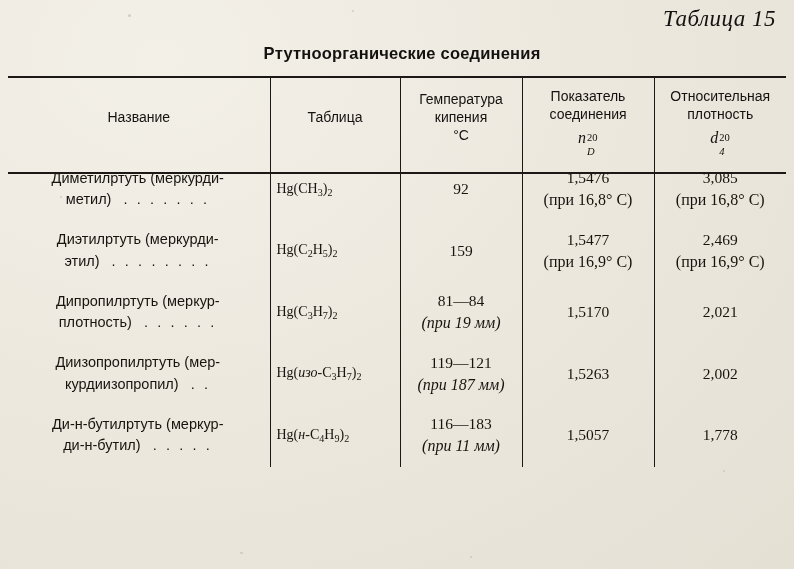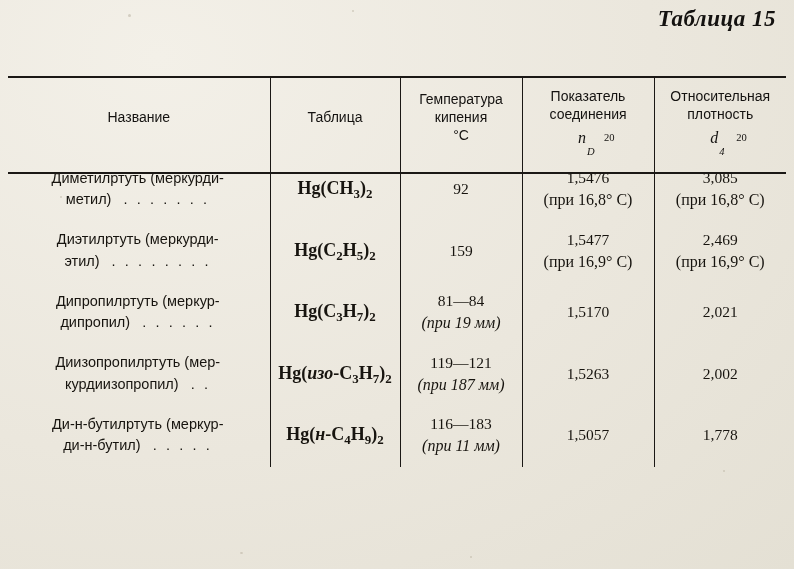--- a/index.html
+++ b/index.html
@@ -31,21 +31,20 @@
 
   .table-number {
     position: absolute;
     top: 6px;
     right: 18px;
     font-family: "Liberation Serif", serif;
     font-style: italic;
     font-size: 23px;
     letter-spacing: .5px;
     color: #141210;
-    font-weight: bold;
   }
 
   .doc-title {
     position: absolute;
     top: 44px;
     left: 0;
     right: 0;
     text-align: center;
     font-family: "Liberation Sans", sans-serif;
     font-weight: bold;
@@ -102,25 +101,24 @@
     line-height: 1.35;
   }
   tbody td.name {
     font-family: "Liberation Sans", sans-serif;
     font-size: 14.5px;
     text-align: center;
     padding-left: 4px;
     line-height: 1.5;
   }
   tbody td.formula {
-    text-align: center;
-    font-family: "Liberation Serif", serif;
-    font-size: 18px;
+    text-align: left;
+    font-family: "Liberation Serif", serif;
+    font-size: 14px;
     white-space: nowrap;
-    font-weight: bold;
   }
   tbody td.num {
     text-align: center;
     font-family: "Liberation Serif", serif;
     font-size: 15.5px;
     white-space: nowrap;
   }
   .sub { font-size: .72em; vertical-align: -0.32em; }
   .ital { font-style: italic; }
   .small-note { display: block; font-size: 16px; }
@@ -140,21 +138,21 @@
     display: inline-block;
     position: relative;
     width: 1.05em;
     font-style: normal;
     font-size: .66em;
     vertical-align: baseline;
     margin-left: 1px;
   }
   .nd .ss .top {
     position: absolute;
-    left: 17px; top: -0.95em;
+    left: 0; top: -0.95em;
     white-space: nowrap;
   }
   .nd .ss .bot {
     position: absolute;
     left: 0; top: 0.35em;
     font-style: italic;
     white-space: nowrap;
   }
   .hdr-line { display: block; }
 </style>
@@ -164,20 +162,21 @@
 <div class="page">
 
   <div class="speckle" style="left:128px;top:14px;width:3px;height:3px;"></div>
   <div class="speckle" style="left:352px;top:10px;width:2px;height:2px;"></div>
   <div class="speckle" style="left:60px;top:196px;width:2px;height:2px;"></div>
   <div class="speckle" style="left:723px;top:470px;width:2px;height:2px;"></div>
   <div class="speckle" style="left:240px;top:552px;width:3px;height:2px;"></div>
   <div class="speckle" style="left:470px;top:556px;width:2px;height:2px;"></div>
 
   <div class="table-number">Таблица 15</div>
+  <div class="doc-title">Ртутноорганические соединения</div>
 
   <div class="tbl-wrap">
     <table class="main">
       <colgroup>
         <col style="width:262px">
         <col style="width:130px">
         <col style="width:122px">
         <col style="width:132px">
         <col style="width:132px">
       </colgroup>
@@ -261,21 +260,21 @@
           <td class="num">
             <span>2,469</span>
             <span class="small-note">(при 16,9° С)</span>
           </td>
         </tr>
 
         <tr>
           <td class="name">
             <span>Дипропилртуть  (меркур-</span>
             <span class="nm-line2">
-              <span>дипропил)</span>
+              <span>плотность)</span>
               <span class="dots" style="margin-left:8px;">. . . . . .</span>
             </span>
           </td>
           <td class="formula">
             Hg(C<span class="sub">3</span>H<span class="sub">7</span>)<span class="sub">2</span>
           </td>
           <td class="num">
             <span>81—84</span>
             <span class="small-note ital">(при 19 мм)</span>
           </td>

